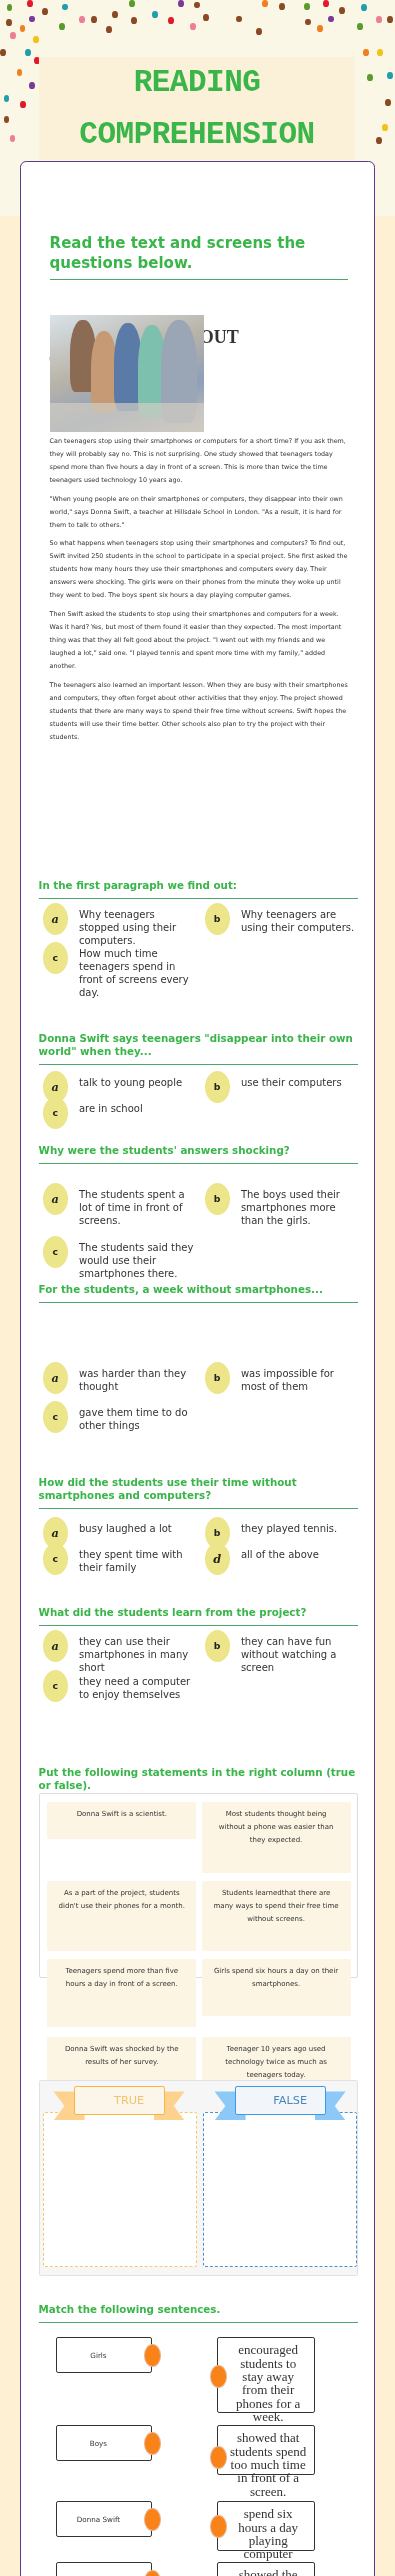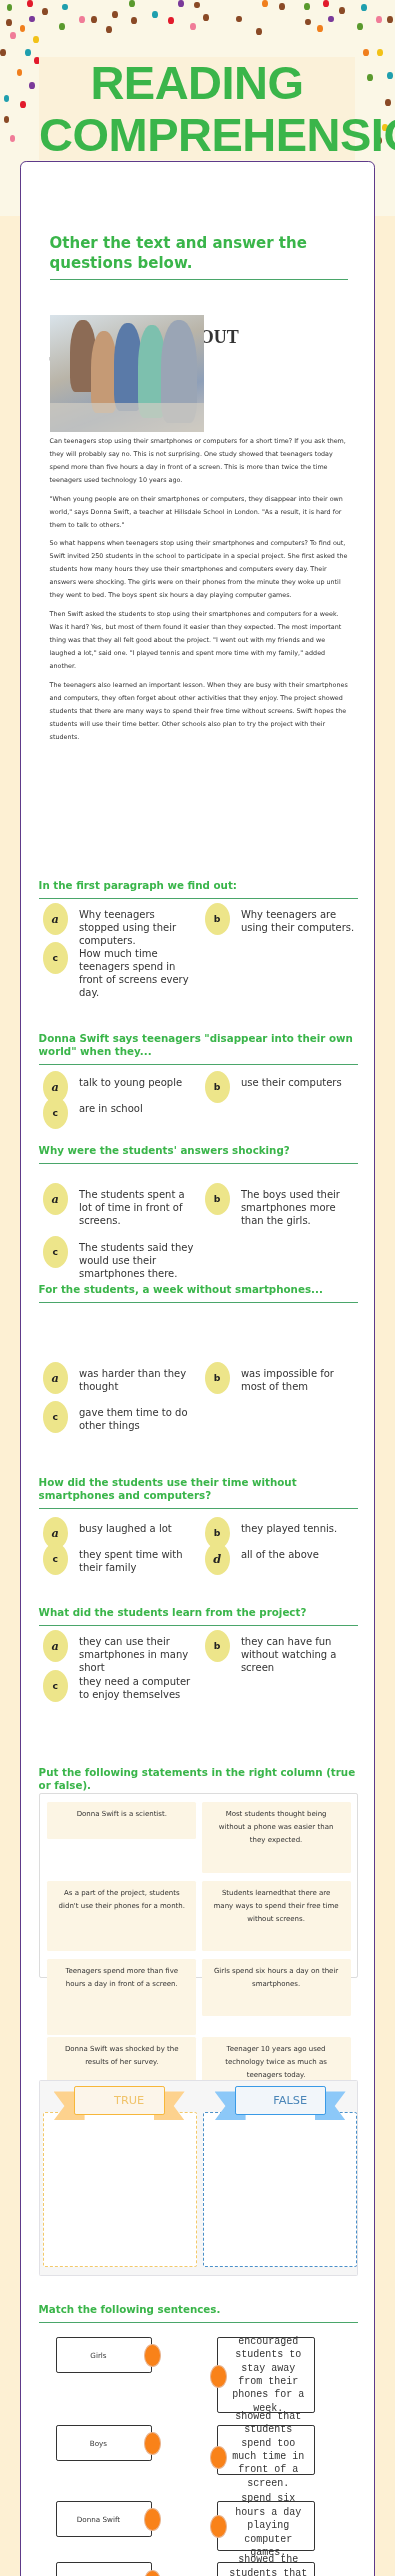--- a/index.html
+++ b/index.html
@@ -16,24 +16,24 @@
     background: #fbf7e6;
     overflow: hidden;
   }
   .dot { position: absolute; width: 5.7px; height: 6.7px; border-radius: 50%; }
   .header-card {
     position: absolute; left: 39px; top: 57px; width: 316px; height: 103px;
     background: #fbf1d9;
     text-align: center;
   }
   .header-card .line {
-    font-family: Liberation Sans, sans-serif;
+    font-family: Liberation Mono, monospace;
     font-weight: bold;
     color: #3ab54a;
-    font-size: 47px;
+    font-size: 31px;
     letter-spacing: -0.5px;
     line-height: 52px;
     display: block;
   }
   .main-card {
     position: absolute; left: 19.6px; top: 161px; width: 355px; height: 2526px;
     background: #ffffff;
     border: 1.5px solid #5e3a8a;
     border-radius: 6.2px;
   }
@@ -113,22 +113,22 @@
   .ribbon.false .label { background: #f2f6fa; border: 1px solid #3a9ae6; color: #4b86b8; }
   .match-left {
     position: absolute; left: 35px; width: 96px; height: 36px;
     border: 0.5px solid #333; border-radius: 2.1px; background: #fff;
     display: flex; align-items: center; justify-content: center;
     font-size: 7.2px; color: #333; font-family: "DejaVu Sans", sans-serif; padding-right: 10.3px;
   }
   .match-right {
     position: absolute; left: 196px; width: 98px;
     border: 0.5px solid #333; border-radius: 2.1px; background: #fff;
-    display: flex; align-items: center; justify-content: center; text-align: center;
-    font-size: 10px; line-height: 13.4px; color: #333; font-family: Liberation Mono, monospace; padding: 5.2px 6.2px 5.2px 11.3px;
+    display: flex; justify-content: center; text-align: center;
+    font-size: 13px; line-height: 13.4px; color: #333; font-family: Liberation Serif, serif; padding: 5.2px 6.2px 5.2px 11.3px;
   }
   .knob {
     position: absolute; width: 17.5px; height: 23px; border-radius: 50%;
     background: #f98219; border: 0.8px solid #e8b490;
   }
 </style>
 </head>
 <body>
 
 <div class="confetti-band">
@@ -186,21 +186,21 @@
   <span class="dot" style="left:376px;top:137px;background:#8a4a26"></span>
 </div>
 
 <div class="header-card">
   <span class="line">READING</span>
   <span class="line">COMPREHENSION</span>
 </div>
 
 <div class="main-card">
 
-  <div class="intro-title">Other the text and answer the questions below.</div>
+  <div class="intro-title">Read the text and screens the questions below.</div>
 
   <div class="article-title" style="top:118px;">
     <span class="indent"></span><span>TEENS WITHOUT</span><br>
     <span>TECHNOLOGY</span>
   </div>
 
   <div class="photo" style="top:153px;" title="teenagers sitting against a wall using phones and tablets">
     <span class="fig" style="left:20.6px;top:5.2px;width:26px;height:72px;background:#8c6b55;"></span>
     <span class="fig" style="left:41px;top:15.5px;width:26px;height:82px;background:#c59a75;"></span>
     <span class="fig" style="left:64px;top:7.7px;width:28px;height:88px;background:#5a7aa8;"></span>
@@ -316,21 +316,21 @@
         <span class="opt-text">they need a computer to enjoy themselves</span>
       </div>
   </div>
 
   <div class="section-title" style="top:1594px;margin-top:10px;">Put the following statements in the right column (true or false).</div>
   <div class="tf-box" style="top:1631px;">
     <div class="tf-card" style="left:7.7px;top:7.7px;height:37px;">Donna Swift is a scientist.</div>
     <div class="tf-card" style="left:162px;top:7.7px;height:71px;">Most students thought being without a phone was easier than they expected.</div>
     <div class="tf-card" style="left:7.7px;top:87px;height:70px;">As a part of the project, students didn't use their phones for a month.</div>
     <div class="tf-card" style="left:162px;top:87px;height:70px;">Students learnedthat there are many ways to spend their free time without screens.</div>
-    <div class="tf-card" style="left:7.7px;top:165px;height:76px;">Teenagers spend more than five hours a day in front of a screen.</div>
+    <div class="tf-card" style="left:7.7px;top:165px;height:68px;">Teenagers spend more than five hours a day in front of a screen.</div>
     <div class="tf-card" style="left:162px;top:165px;height:57px;">Girls spend six hours a day on their smartphones.</div>
     <div class="tf-card" style="left:7.7px;top:243px;height:55px;">Donna Swift was shocked by the results of her survey.</div>
     <div class="tf-card" style="left:162px;top:243px;height:70px;">Teenager 10 years ago used technology twice as much as teenagers today.</div>
   </div>
 
   <div class="drop-area" style="top:1918px;">
     <div class="drop-zone true"></div>
     <div class="drop-zone false"></div>
     <div class="ribbon true" style="left:14px;">
       <span class="tail" style="left:0;background:#fdd28e;clip-path:polygon(0 0,100% 0,100% 100%,0 100%,35% 50%);"></span>

